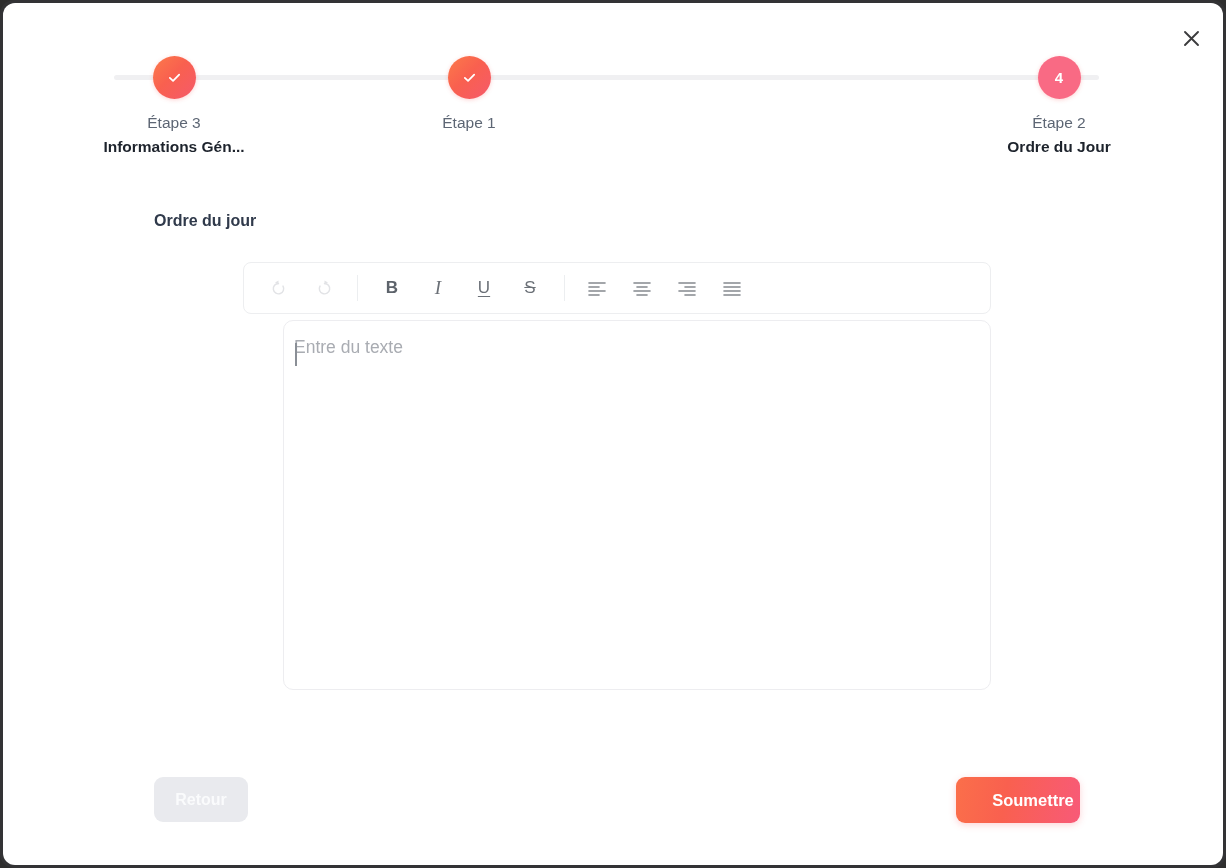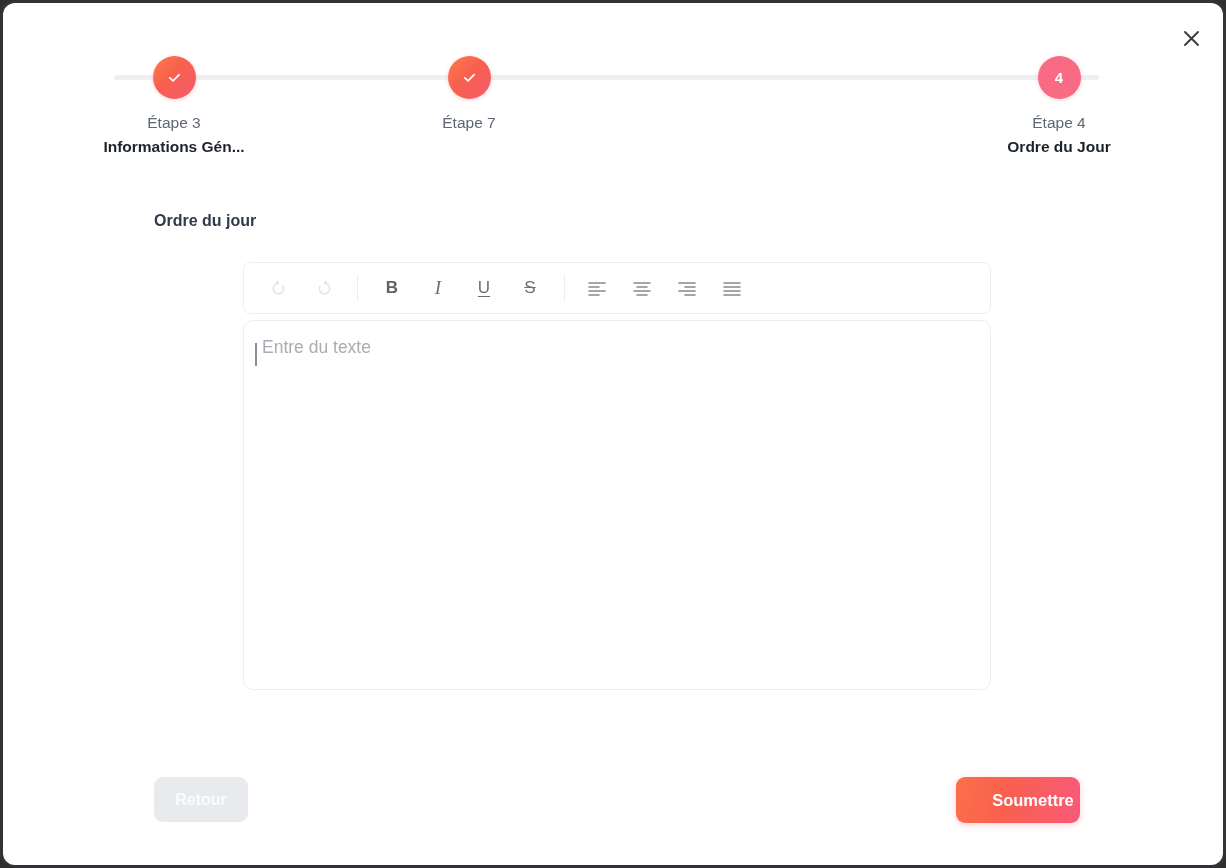--- a/index.html
+++ b/index.html
@@ -164,23 +164,24 @@
     margin: 0 7px;
   }
 
   #textarea-box {
     margin-top: 6px;
     height: 370px;
     border: 1px solid #ededf0;
     border-radius: 10px;
     background: #ffffff;
     box-sizing: border-box;
-    padding: 18px 16px;
+    padding: 18px 8px;
     position: relative;
     cursor: text;
+    margin-left: 40px;
   }
   #caret {
     position: absolute;
     left: 11px;
     top: 22px;
     width: 1.5px;
     height: 23px;
     background: #8a8f96;
   }
   #placeholder {
@@ -248,29 +249,29 @@
         <div class="step-title">Étape 3</div>
         <div class="step-sub">Informations Gén...</div>
       </div>
 
       <div class="step" style="left:376px;">
         <div class="step-circle done">
           <svg width="17" height="17" viewBox="0 0 20 20" aria-hidden="true">
             <path d="M4.5 10.4 L8.3 14 L15.5 6.6" stroke="#ffffff" stroke-width="2.1" fill="none" stroke-linecap="round" stroke-linejoin="round"></path>
           </svg>
         </div>
-        <div class="step-title">Étape 7</div>
+        <div class="step-title">Étape 1</div>
       </div>
 
 
       <div class="step" style="left:966px;">
         <div class="step-circle current">
           <span class="num">4</span>
         </div>
-        <div class="step-title">Étape 4</div>
+        <div class="step-title">Étape 2</div>
         <div class="step-sub">Ordre du Jour</div>
       </div>
     </div>
 
     <div id="section-label">Ordre du jour</div>
 
     <div id="editor">
       <div id="toolbar">
 
         <div class="tb-btn">

